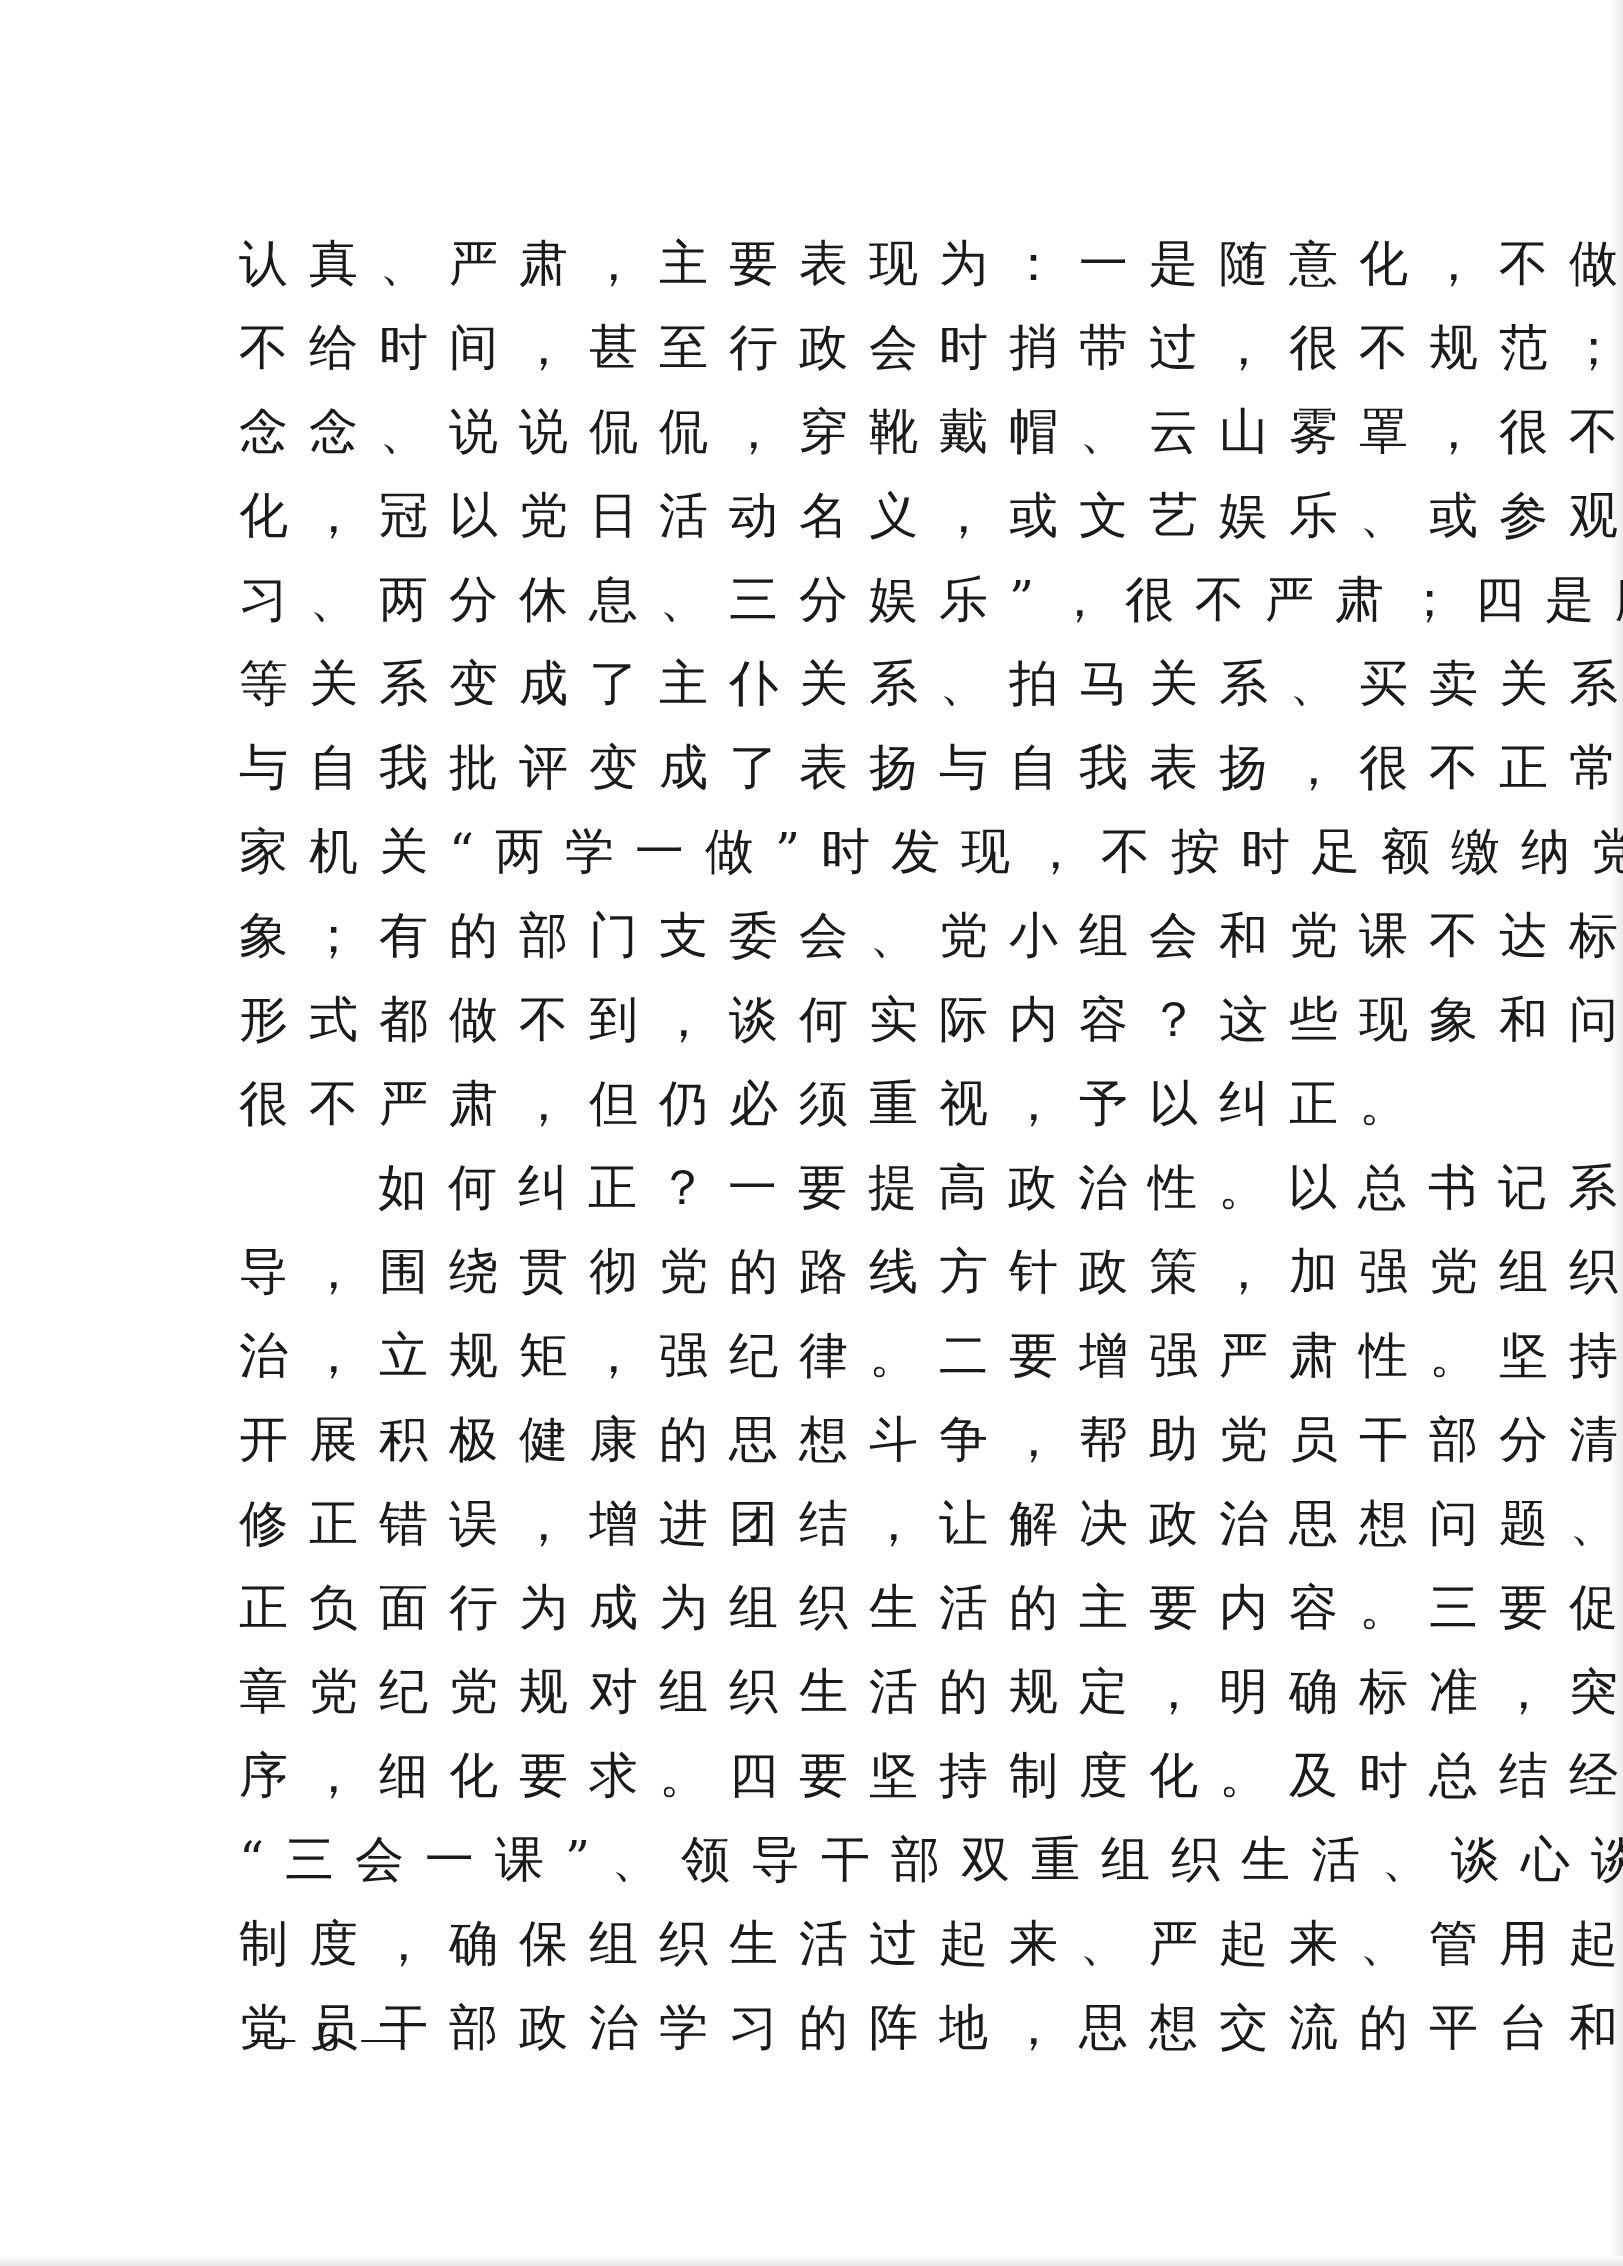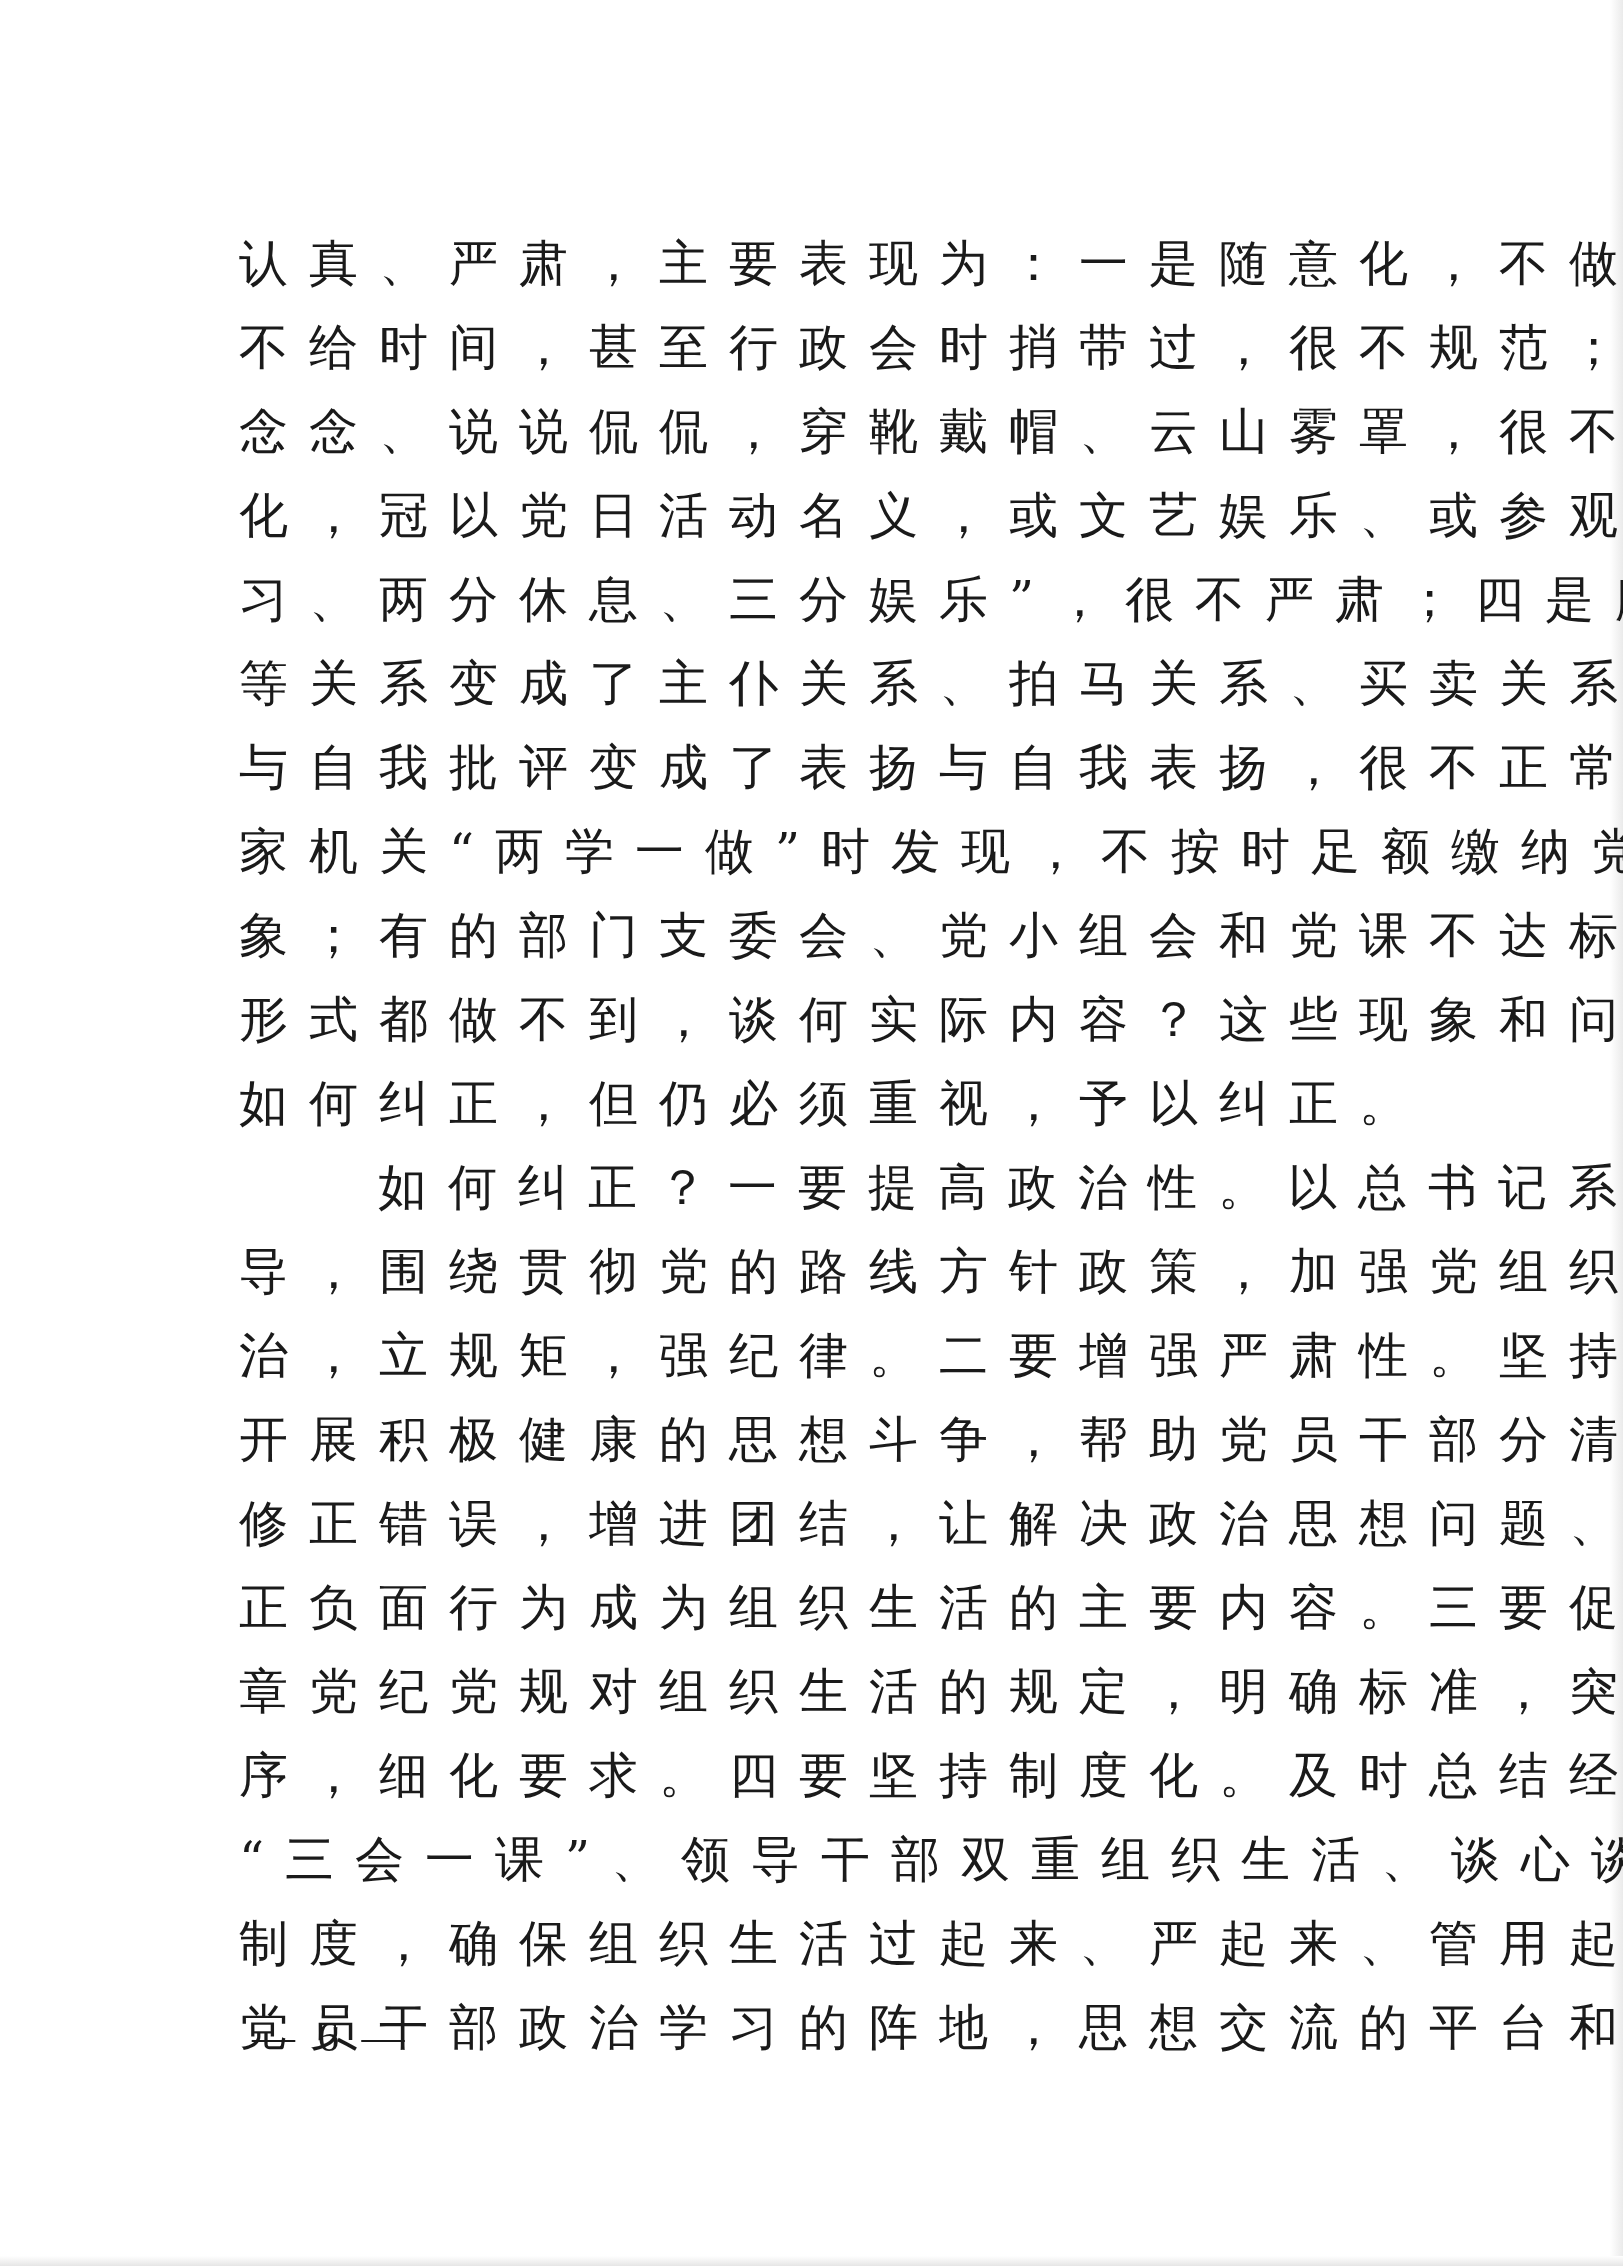--- a/index.html
+++ b/index.html
@@ -32,21 +32,21 @@
   <div class="line">认真、严肃，主要表现为：一是随意化，不做计划，不用精力，</div>
   <div class="line">不给时间，甚至行政会时捎带过，很不规范；二是形式化，读读</div>
   <div class="line">念念、说说侃侃，穿靴戴帽、云山雾罩，很不务实；三是娱乐</div>
   <div class="line">化，冠以党日活动名义，或文艺娱乐、或参观旅游，“一分学</div>
   <div class="line">习、两分休息、三分娱乐”，很不严肃；四是庸俗化，同志间平</div>
   <div class="line">等关系变成了主仆关系、拍马关系、买卖关系、江湖关系，批评</div>
   <div class="line">与自我批评变成了表扬与自我表扬，很不正常。工委检查中央国</div>
   <div class="line">家机关“两学一做”时发现，不按时足额缴纳党费不是个别现</div>
   <div class="line">象；有的部门支委会、党小组会和党课不达标的占到半数左右。</div>
   <div class="line">形式都做不到，谈何实际内容？这些现象和问题，尽管是少数且</div>
-  <div class="line">如何纠正，但仍必须重视，予以纠正。</div>
+  <div class="line">很不严肃，但仍必须重视，予以纠正。</div>
 
   <div class="line indent">如何纠正？一要提高政治性。以总书记系列重要讲话为指</div>
   <div class="line">导，围绕贯彻党的路线方针政策，加强党组织自身建设，讲政</div>
   <div class="line">治，立规矩，强纪律。二要增强严肃性。坚持批评和自我批评，</div>
   <div class="line">开展积极健康的思想斗争，帮助党员干部分清是非、坚持真理、</div>
   <div class="line">修正错误，增进团结，让解决政治思想问题、宣传正面事迹和纠</div>
   <div class="line">正负面行为成为组织生活的主要内容。三要促进规范化。梳理党</div>
   <div class="line">章党纪党规对组织生活的规定，明确标准，突出问题，规定程</div>
   <div class="line">序，细化要求。四要坚持制度化。及时总结经验，不断完善</div>
   <div class="line">“三会一课”、领导干部双重组织生活、谈心谈话、民主评议等</div>

